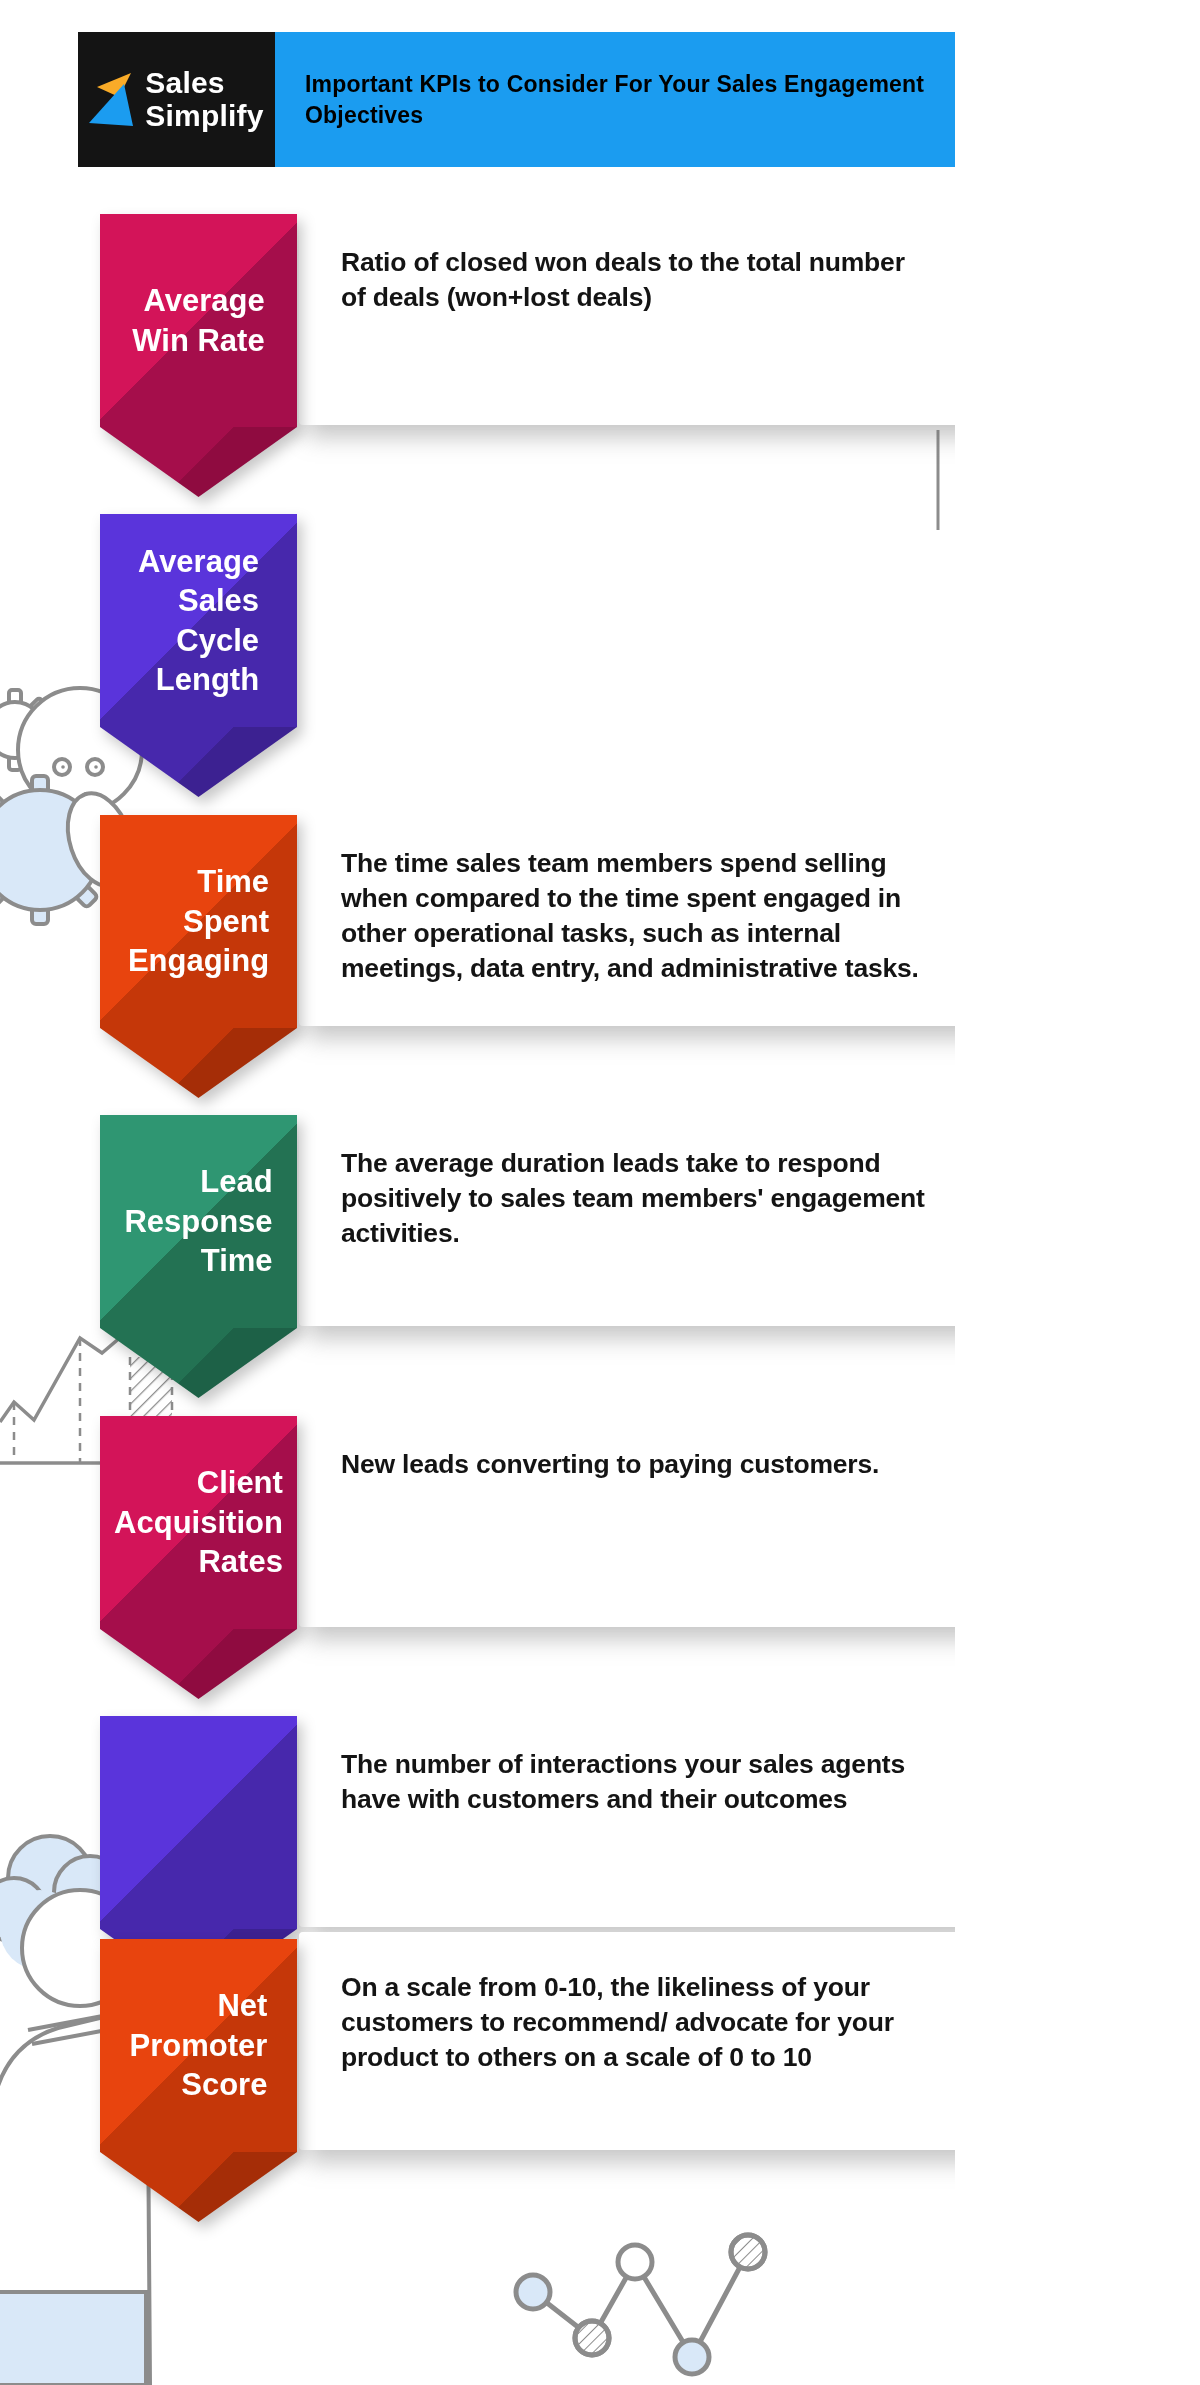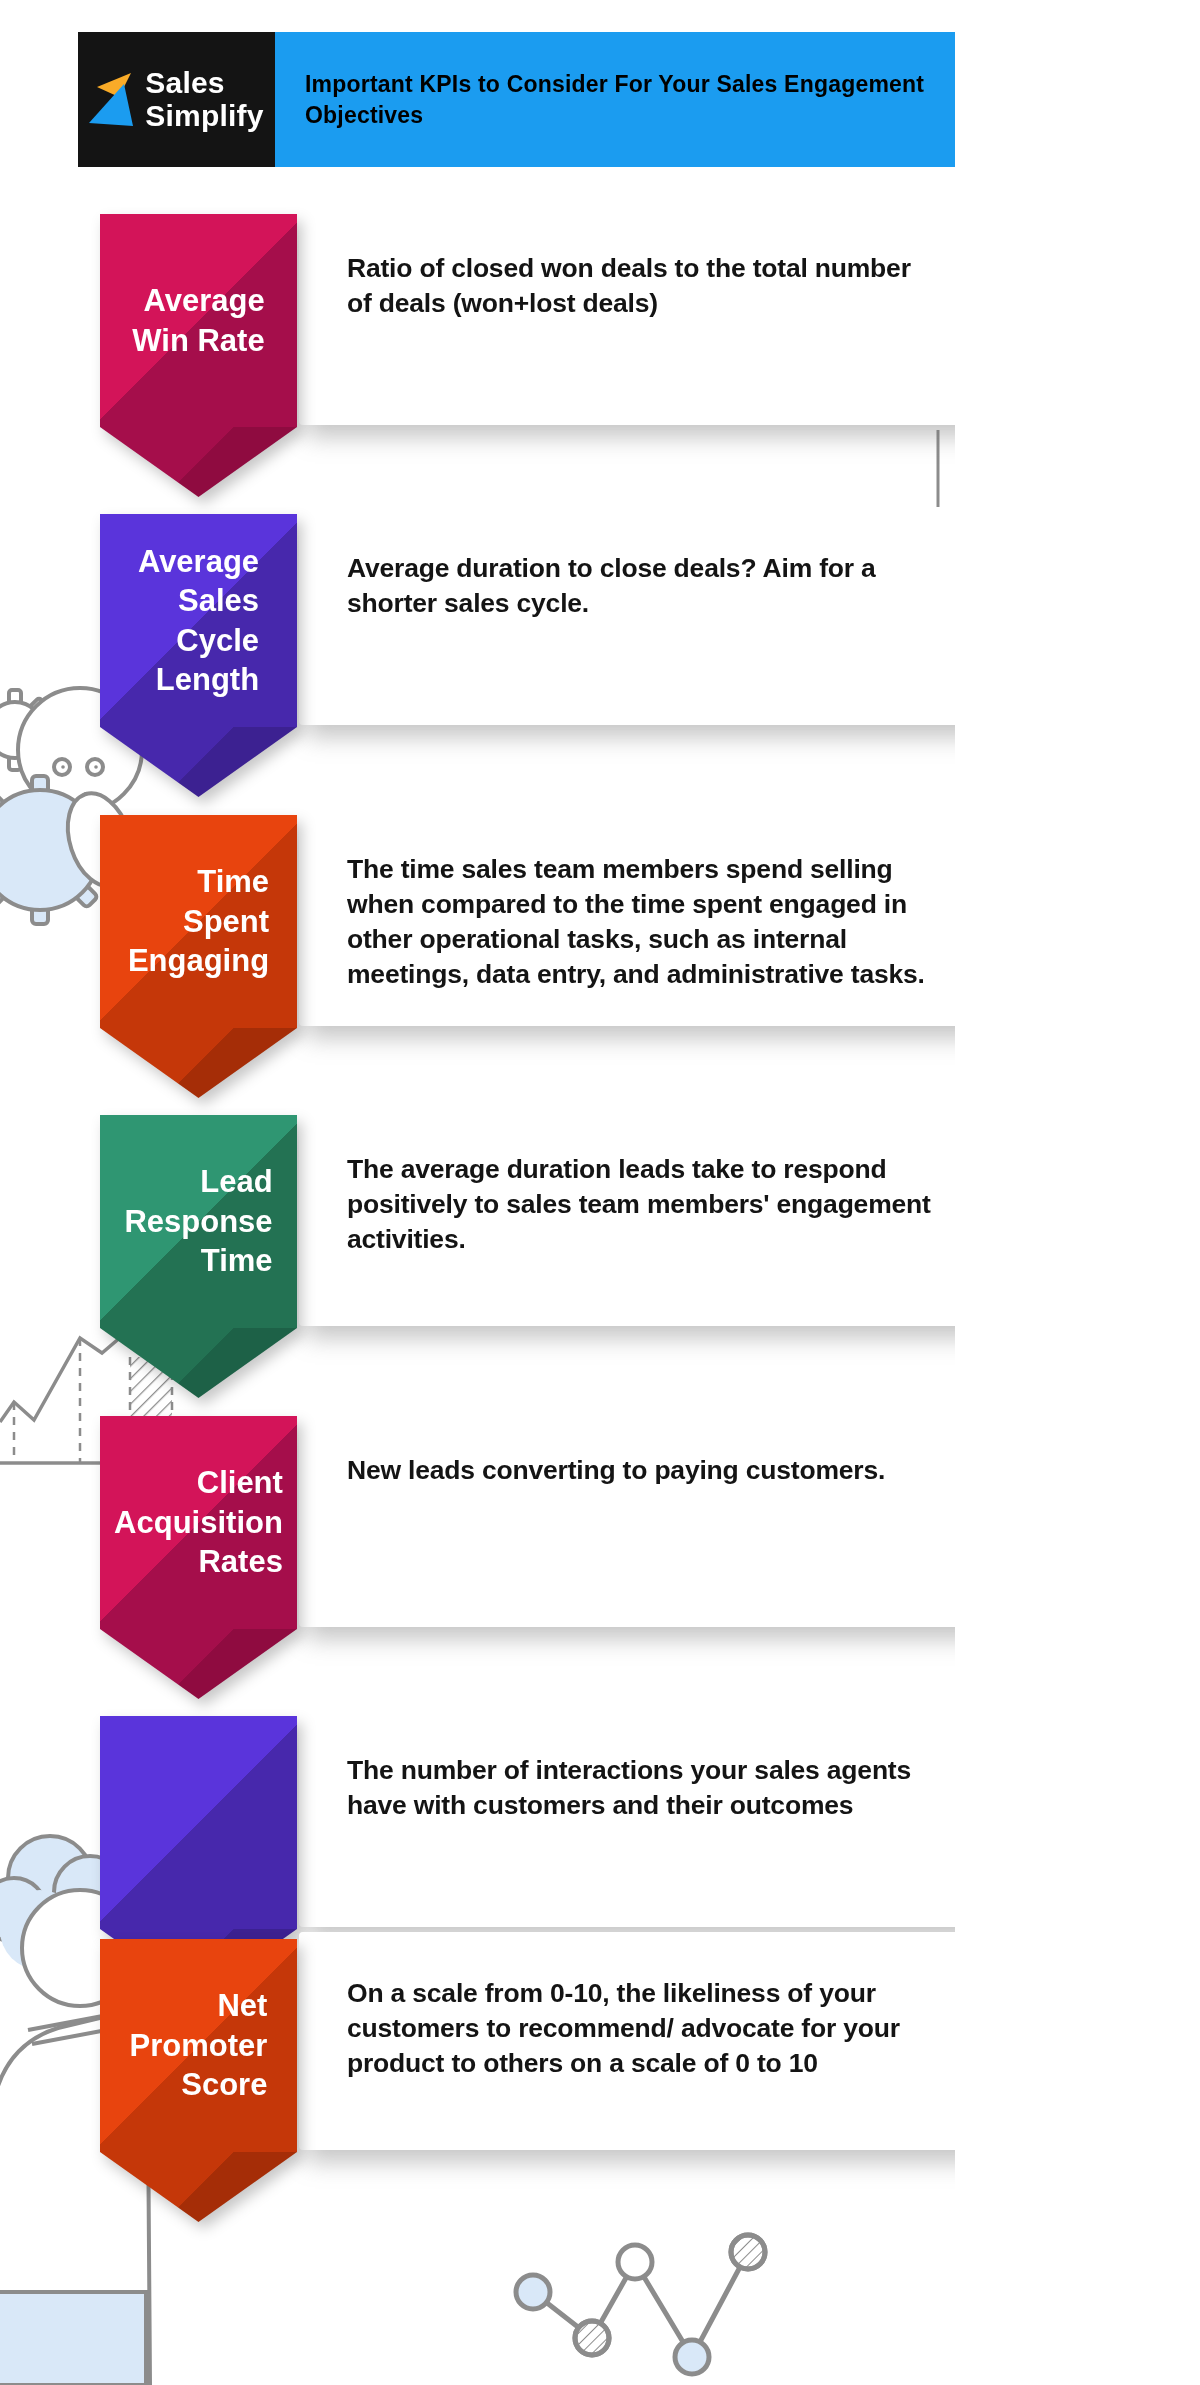--- a/index.html
+++ b/index.html
@@ -11,21 +11,21 @@
   .logo-box{width:197px;background:#141414;display:flex;align-items:center;justify-content:center;gap:10px;}
   .logo-text{display:flex;flex-direction:column;color:#fff;font-weight:bold;font-size:30px;line-height:1.08;letter-spacing:.2px;}
   .title-box{width:800px;background:#1B9CF0;display:flex;align-items:center;}
   .title-box h1{margin:0;padding:0 46px 0 30px;color:#000000;font-size:23px;line-height:1.32;font-weight:bold;letter-spacing:.2px;}
   .header-accent{width:52px;background:#F9AB28;}
 
   
   .kpi{position:absolute;left:0;width:1200px;height:292px;z-index:2;}
   .card{position:absolute;left:299px;top:0;width:756px;height:218px;background:#fff;border-radius:4px;
         box-shadow:0 20px 22px -8px rgba(110,110,110,.40);}
-  .desc{margin:16px;padding:28px 30px 0 32px;font-size:26.5px;font-weight:bold;color:#141414;
+  .desc{margin:10px;padding:28px 30px 0 32px;font-size:26.5px;font-weight:bold;color:#141414;
         line-height:1.32;white-space:pre-line;letter-spacing:-.2px;}
   .strip{position:absolute;left:1055px;top:0;width:52px;height:218px;
          background:linear-gradient(180deg,var(--light) 45%,var(--dark) 140%);
          box-shadow:0 20px 22px -8px rgba(110,110,110,.40);}
   .banner{position:absolute;left:100px;top:7px;width:197px;height:283px;
           filter:drop-shadow(5px 7px 7px rgba(0,0,0,.22));}
   .banner-rect{position:absolute;left:0;top:0;width:197px;height:213px;
                background:linear-gradient(135deg,var(--light) 50%,var(--dark) 50.2%);}
   .banner-arrow{position:absolute;left:0;top:213px;width:197px;height:70px;
                 background:linear-gradient(135deg,var(--dark) 50%,var(--darker) 50.2%);
@@ -224,24 +224,20 @@
       <div class="strip"></div>
       <div class="banner">
         <div class="banner-rect"></div>
         <div class="banner-arrow"></div>
         <div class="banner-label">Average
 Win Rate</div>
       </div>
     </section>
 
     <section class="kpi" style="--light: #5A34DB; --dark: #4728AC; --darker: #3C2191; top: 507px;">
-      <div class="card">
-        <p class="desc">Average duration to close deals? Aim for a
-shorter sales cycle.</p>
-      </div>
       <div class="strip"></div>
       <div class="banner">
         <div class="banner-rect"></div>
         <div class="banner-arrow"></div>
         <div class="banner-label">Average
 Sales
 Cycle
 Length</div>
       </div>
     </section>

